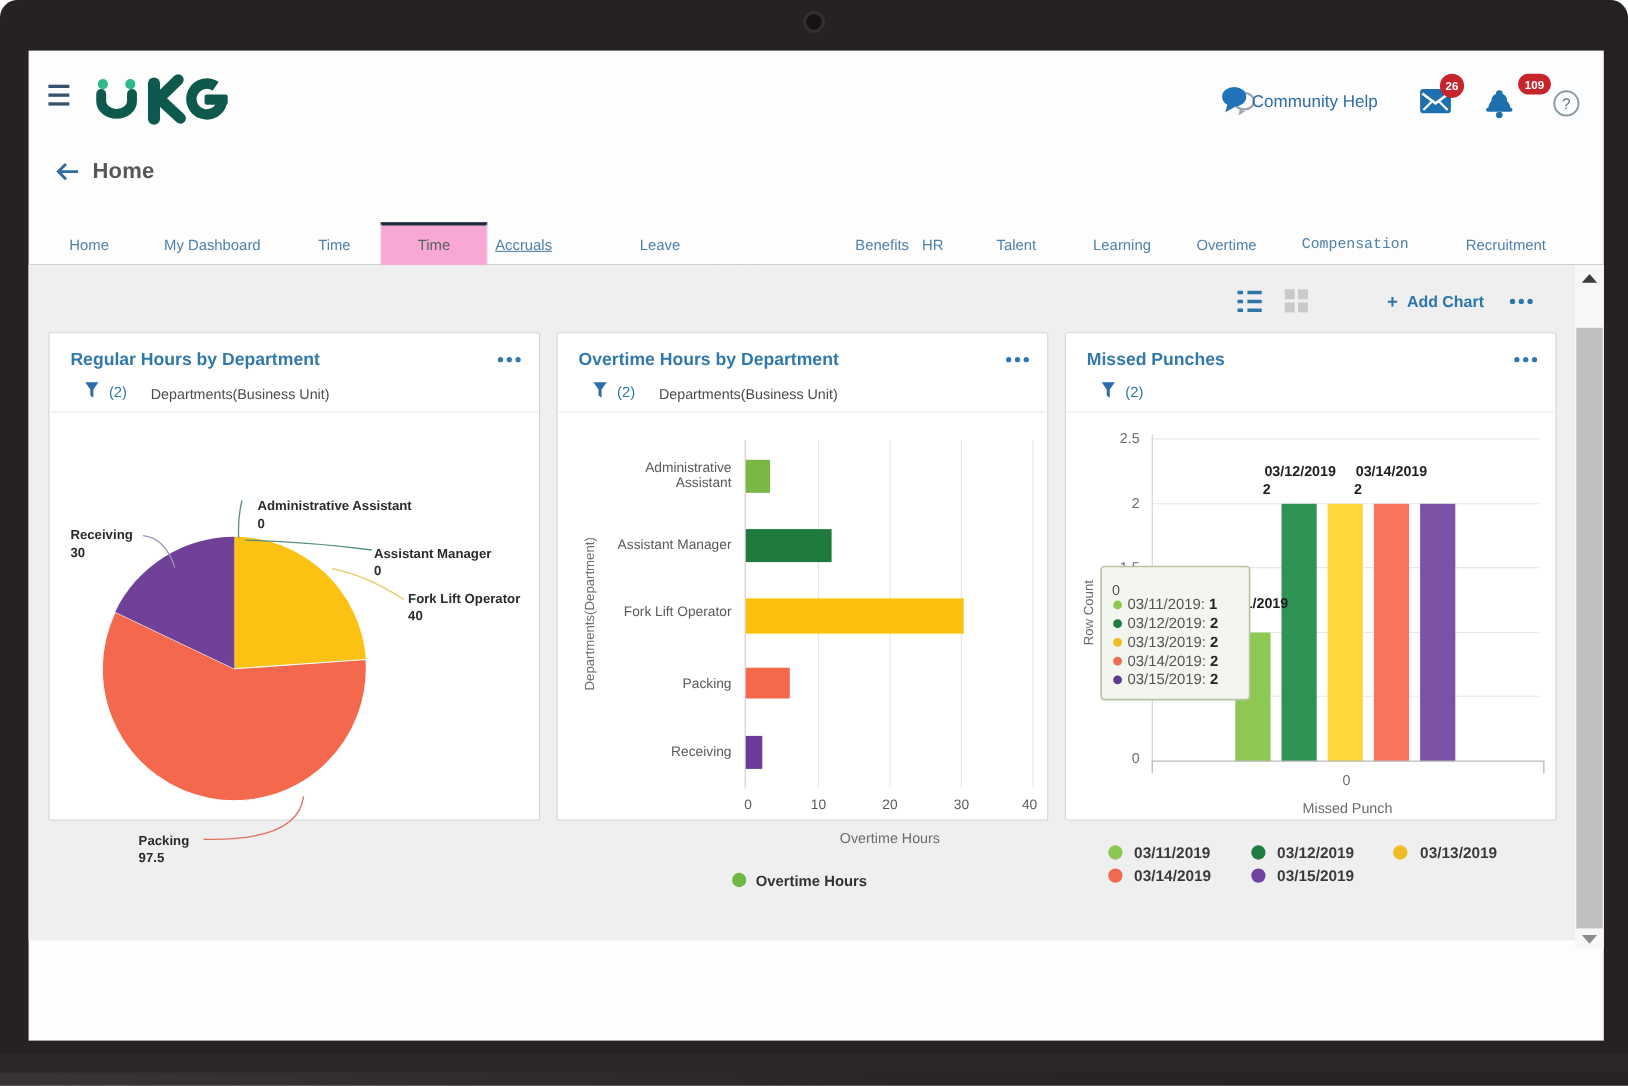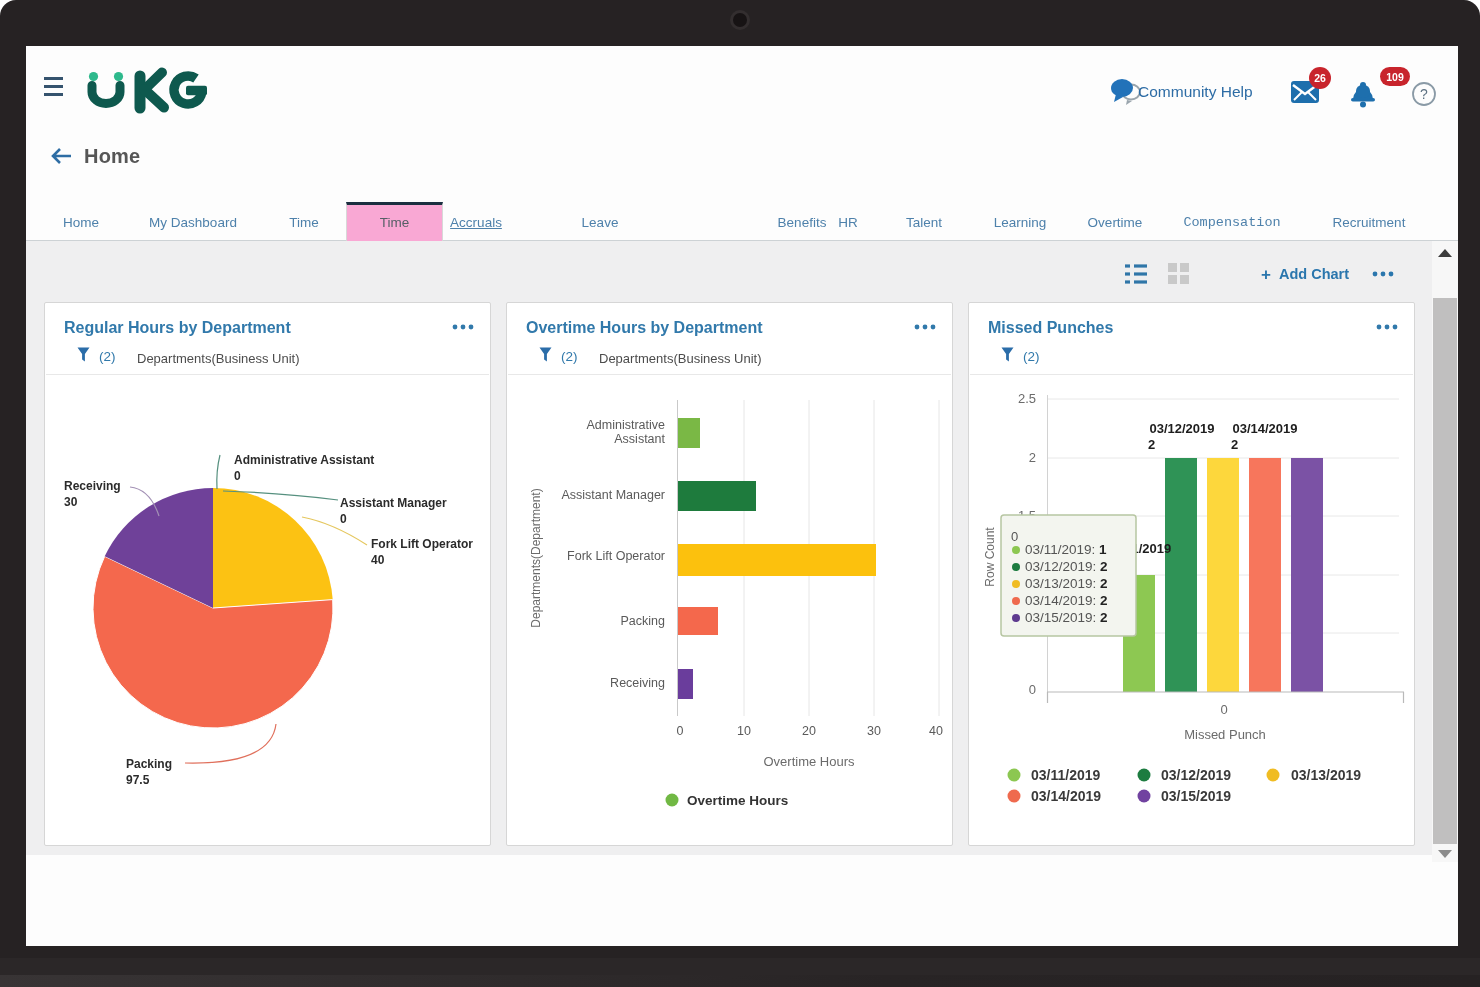--- a/index.html
+++ b/index.html
@@ -18,21 +18,21 @@
 
 .tab { position:absolute; top:215px; font-size:13.5px; color:#4e81ab; transform:translateX(-50%); white-space:nowrap; }
 #tabline { position:absolute; left:26px; top:240px; width:1432px; height:1px; background:#cdd2d5; }
 #activetab { position:absolute; left:346px; top:202px; width:97px; height:45px; background:#f9a8d4; border-top:3.5px solid #1b2f40; border-left:1px solid #d8d8d8; border-right:1px solid #d8d8d8; }
 #activetab span { position:absolute; left:50%; top:9.5px; transform:translateX(-50%); font-size:13.5px; color:#555f66; }
 
 #content { position:absolute; left:26px; top:241px; width:1406px; height:614px; background:#efeff0; }
 #scrolltrack { position:absolute; left:1432px; top:241px; width:26px; height:621px; background:#f7f7f7; }
 #scrollthumb { position:absolute; left:1433px; top:298px; width:24px; height:546px; background:#c0bfbf; }
 
-.card { position:absolute; top:302px; width:447px; height:544px; background:#ffffff; border:1px solid #d6d6d6; border-radius:2px; }
+.card { position:absolute; top:302px; width:447px; height:444px; background:#ffffff; border:1px solid #d6d6d6; border-radius:2px; }
 .ctitle { position:absolute; left:19px; top:16px; font-size:16px; font-weight:bold; color:#3179ab; }
 .csep { position:absolute; left:1px; top:71px; right:1px; height:1px; background:#e8e8e8; }
 .cfilter { position:absolute; left:32px; top:44px; height:18px; }
 .f2 { position:absolute; left:22px; top:2px; font-size:13.5px; color:#3179ab; white-space:nowrap; }
 .flabel { position:absolute; left:60px; top:4px; font-size:13px; color:#4c4c4c; white-space:nowrap; }
 #card1 { left:44px; } #card2 { left:506px;text-align:right; } #card3 { left:968px; }
 svg text { font-family:"Liberation Sans", sans-serif; }
 </style>
 </head>
 <body>

